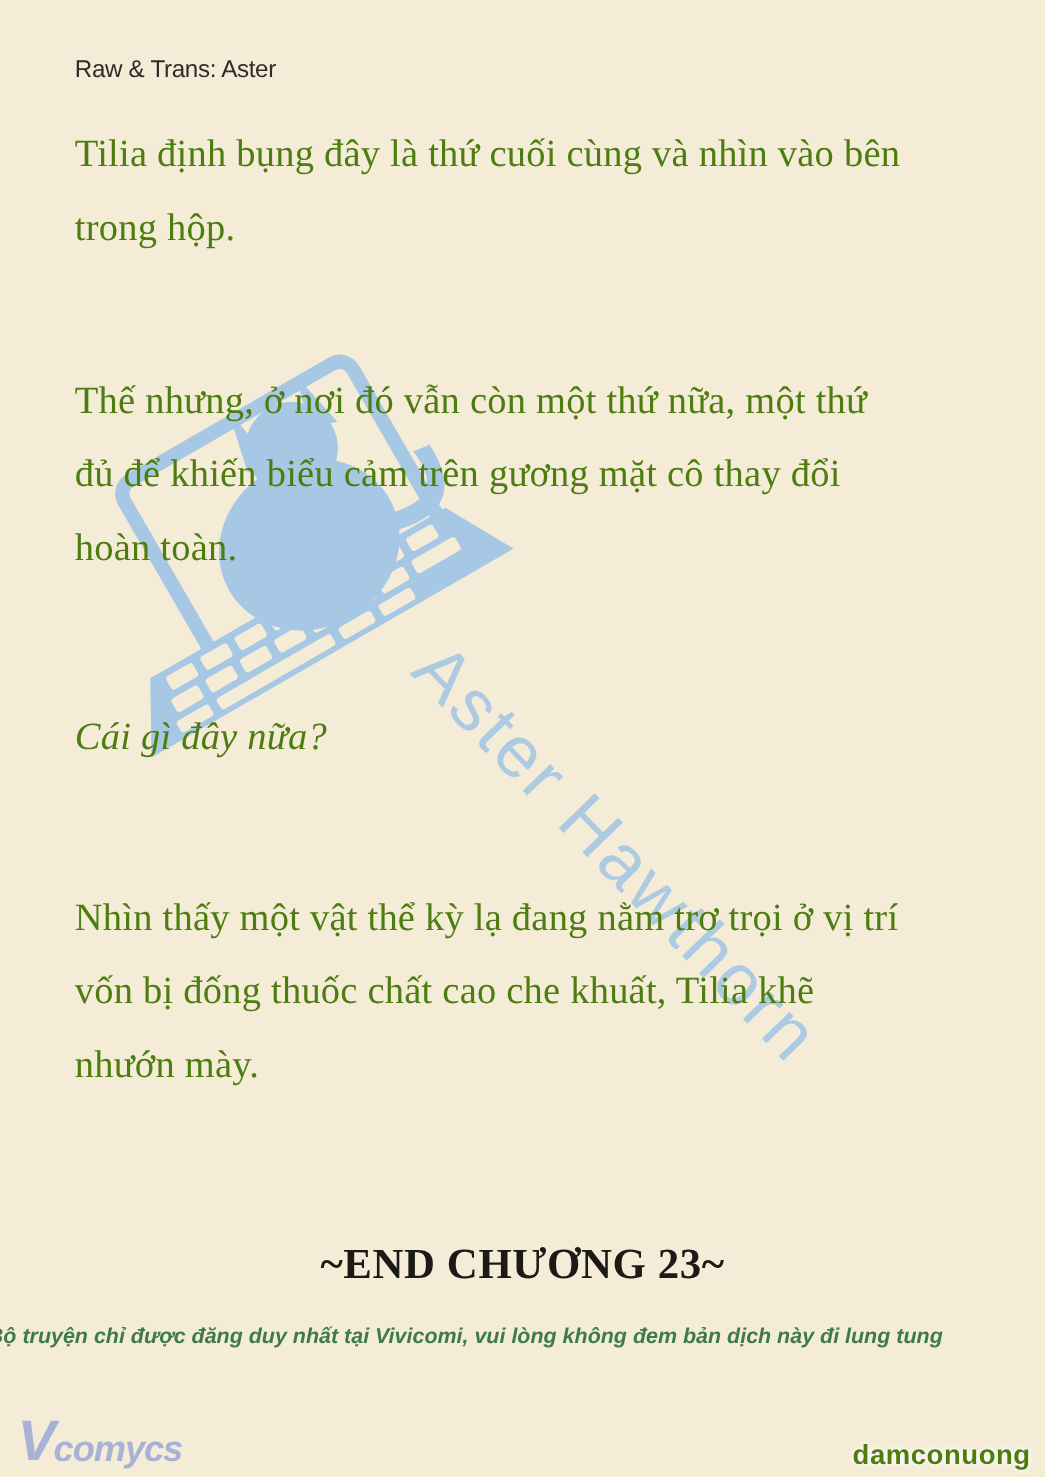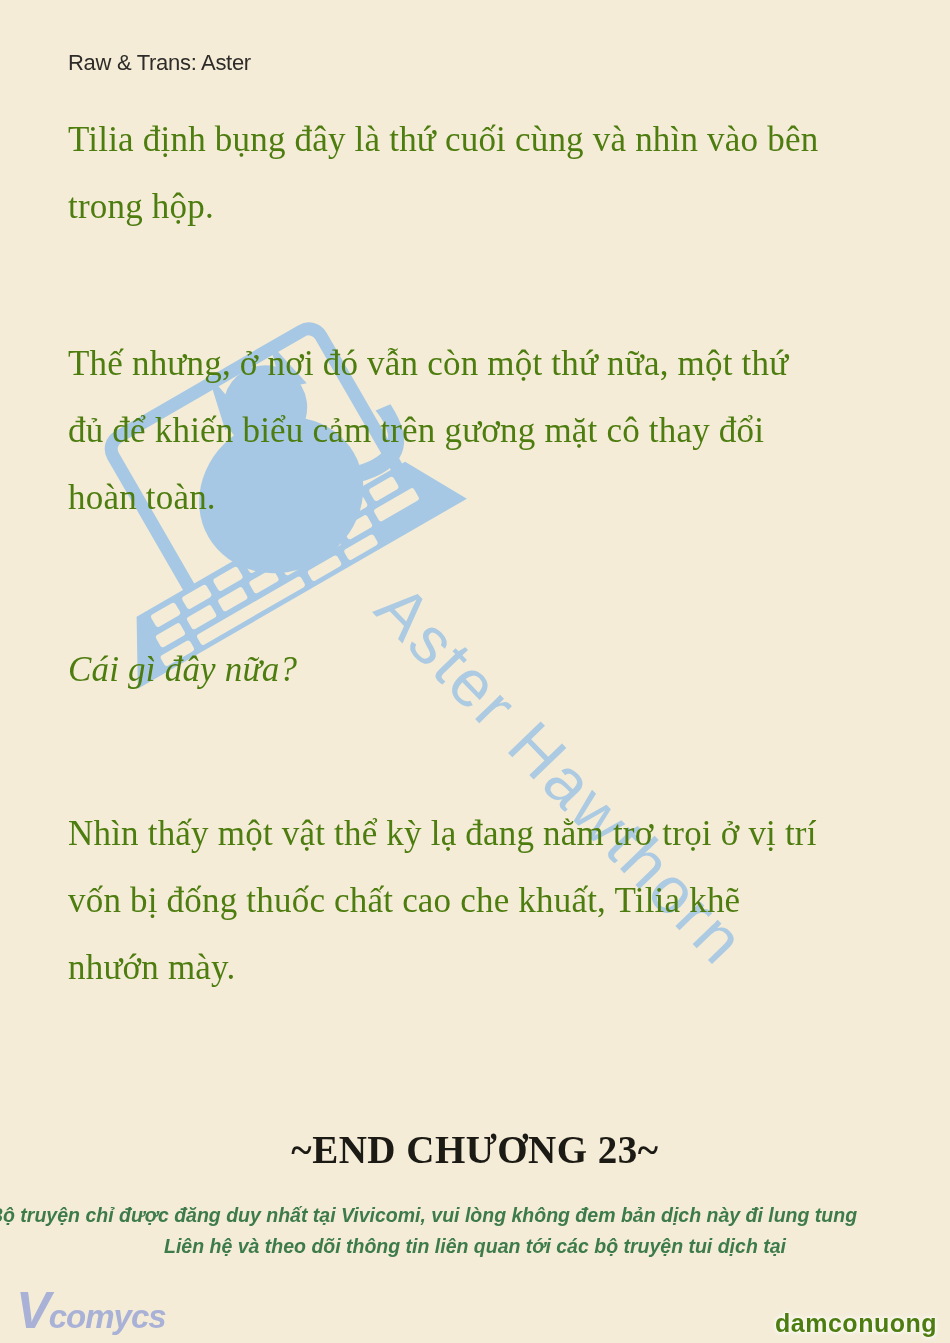--- a/index.html
+++ b/index.html
@@ -112,21 +112,20 @@
 đủ để khiến biểu cảm trên gương mặt cô thay đổi
 hoàn toàn.</div>
   <div class="para p4">Nhìn thấy một vật thể kỳ lạ đang nằm trơ trọi ở vị trí
 vốn bị đống thuốc chất cao che khuất, Tilia khẽ
 nhướn mày.</div>
 
   <div class="end-line">~END CHƯƠNG 23~</div>
 
   <div class="footer">
     <div class="footer-line footer-line-offset">Bộ truyện chỉ được đăng duy nhất tại Vivicomi, vui lòng không đem bản dịch này đi lung tung</div>
-    <div class="footer-line">Liên hệ và theo dõi thông tin liên quan tới các bộ truyện tui dịch tại</div>
   </div>
 
   <div class="vcomycs">
     <span class="v-big">V</span>
       <span class="v-rest">comycs</span>
   </div>
 
   <div class="uploader">damconuong</div>
 
 </div>

